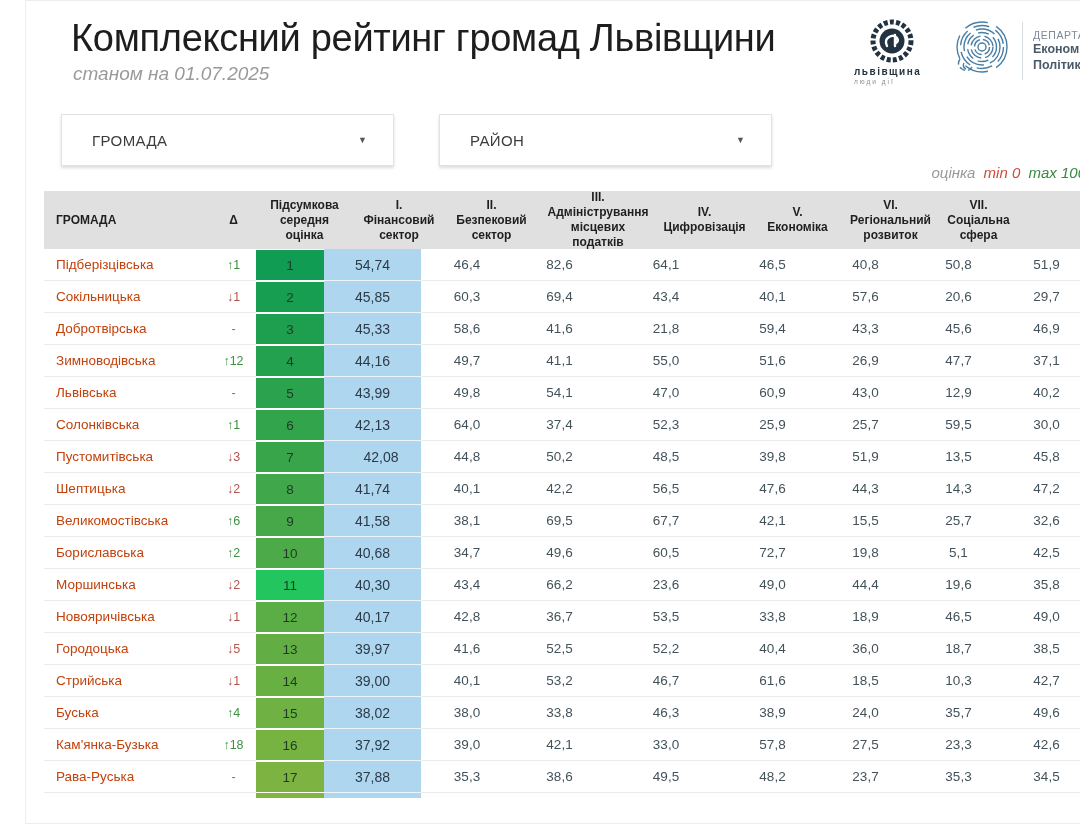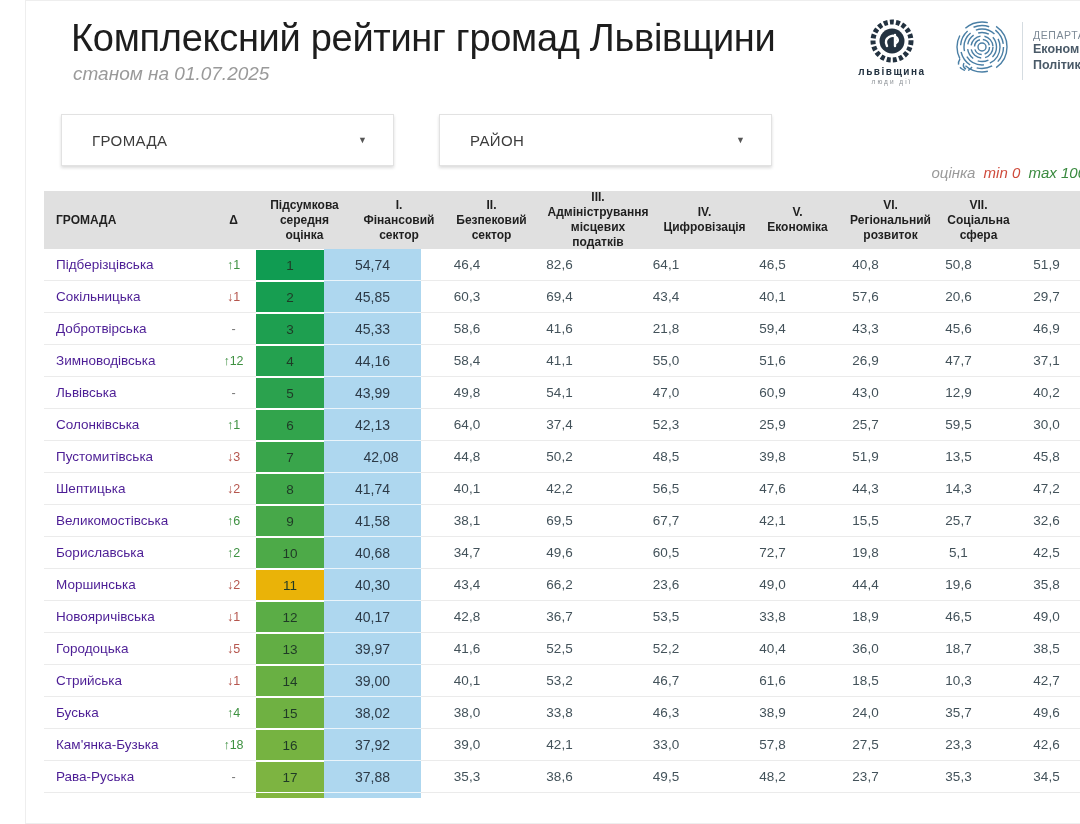--- a/index.html
+++ b/index.html
@@ -5,21 +5,21 @@
   * { margin:0; padding:0; box-sizing:border-box; }
   html,body { background:#fff; }
   body { font-family:"Liberation Sans", sans-serif; }
   .page { position:relative; width:1080px; height:824px; background:#fff; overflow:hidden; border:1px solid #eee;margin-left:25px; }
 
   
   .title { position:absolute; left:45px; top:16px; font-size:38px; font-weight:500; color:#1d1d1d; letter-spacing:-0.3px; }
   .subtitle { position:absolute; left:47px; top:62px; font-size:19px; font-style:italic; color:#9a9a9a; }
 
   
-  .logo1 { position:absolute; left:828px; top:18px; width:76px; text-align:center; }
+  .logo1 { position:absolute; left:828px; top:18px; width:76px; }
   .logo1 .emblem { display:block; margin:0 auto; }
   .logo1 .lname { display:block; margin-top:3px; font-size:10px; font-weight:bold; letter-spacing:1.5px; color:#233240; }
   .logo1 .ltag { display:block; margin-top:1px; font-size:6.5px; letter-spacing:2px; color:#8a8f94; }
   .logo2 { position:absolute; left:918px; top:14px; display:flex; align-items:center; }
   .logo2 .divider { width:1px; height:58px; background:#d5dce1; margin:0 10px 0 6px; }
   .logo2 .dep-line1 { font-size:10.5px; color:#7d8a96; letter-spacing:0.6px; }
   .logo2 .dep-line2, .logo2 .dep-line3 { font-size:12.5px; font-weight:bold; color:#4a5a68; line-height:1.3; }
 
   
   .dd { position:absolute; top:113px; width:333px; height:52px; background:#fff; border:1px solid #e2e2e2; box-shadow:0 2px 3px rgba(0,0,0,0.14); display:flex; align-items:center; justify-content:space-between; padding:0 26px 0 30px; cursor:pointer; }
@@ -38,21 +38,21 @@
   .tbl { position:absolute; left:18px; top:190px; width:1044px; }
   .thead { display:flex; background:#e0e0e0; height:58px; align-items:center; }
   .th { font-size:12px; font-weight:bold; color:#1f1f1f; text-align:center; white-space:pre-line; line-height:1.25; display:flex; flex-direction:column; align-items:center; justify-content:center; height:100%; cursor:pointer; }
   .th.c0 { align-items:flex-start; text-align:left; padding-left:12px; }
   .th .sort { font-size:6px; color:#444; margin-top:1px; }
   .c0{width:167px}.c1{width:45px}.c2{width:68px}.c3{width:97px}.c4{width:92px}.c5{width:93px}.c6{width:120px}.c7{width:93px}.c8{width:93px}.c9{width:93px}.c10{width:83px}
 
   .tbody { }
   .trow { display:flex; height:32px; }
   .td { display:flex; align-items:center; justify-content:center; font-size:13.5px; color:#43525a; border-bottom:1px solid #ebebeb; height:100%; }
-  .td.name { justify-content:flex-start; padding-left:12px; color:#4c1d95; }
+  .td.name { justify-content:flex-start; padding-left:12px; color:#c2410c; }
   .td.delta { font-size:12.5px; }
   .td.place { border-bottom:none; padding:1px 0; }
   .place-badge { width:100%; height:100%; display:flex; align-items:center; justify-content:center; font-size:13.5px; color:#1f3a26; font-weight:500; }
   .td.total { border-bottom:none; box-shadow:inset 0 -1px 0 rgba(255,255,255,0.75); font-size:14px; color:#2c3a47; }
   .partial { display:flex; height:5px; overflow:hidden; }
   .partial .pblock { height:100%; }
 
   
   .scroll-track { position:absolute; left:1066px; top:248px; width:9px; height:544px; background:#f4f4f4; border-radius:5px; }
   .scroll-thumb { position:absolute; left:0; top:2px; width:9px; height:138px; background:#a3a9ae; border-radius:5px; cursor:grab; }
@@ -186,21 +186,21 @@
           <div class="td score c9">45,6</div>
           <div class="td score c10">46,9</div>
         </div>
         <div class="trow">
           <div class="td name c0">Зимноводівська</div>
           <div class="td delta c1" style="color: rgb(63, 145, 66);">↑12</div>
           <div class="td place c2">
             <div class="place-badge" style="background: rgb(36, 161, 79);">4</div>
           </div>
           <div class="td total c3" style="background: rgb(174, 215, 239);">44,16</div>
-          <div class="td score c4">58,4</div>
+          <div class="td score c4">49,7</div>
           <div class="td score c5">41,1</div>
           <div class="td score c6">55,0</div>
           <div class="td score c7">51,6</div>
           <div class="td score c8">26,9</div>
           <div class="td score c9">47,7</div>
           <div class="td score c10">37,1</div>
         </div>
         <div class="trow">
           <div class="td name c0">Львівська</div>
           <div class="td delta c1" style="color: rgb(117, 117, 117);">-</div>
@@ -288,21 +288,21 @@
           <div class="td score c6">60,5</div>
           <div class="td score c7">72,7</div>
           <div class="td score c8">19,8</div>
           <div class="td score c9">5,1</div>
           <div class="td score c10">42,5</div>
         </div>
         <div class="trow">
           <div class="td name c0">Моршинська</div>
           <div class="td delta c1" style="color: rgb(181, 86, 78);">↓2</div>
           <div class="td place c2">
-            <div class="place-badge" style="background: #eab308;">11</div>
+            <div class="place-badge" style="background: #22c55e;">11</div>
           </div>
           <div class="td total c3" style="background: rgb(174, 215, 239);">40,30</div>
           <div class="td score c4">43,4</div>
           <div class="td score c5">66,2</div>
           <div class="td score c6">23,6</div>
           <div class="td score c7">49,0</div>
           <div class="td score c8">44,4</div>
           <div class="td score c9">19,6</div>
           <div class="td score c10">35,8</div>
         </div>

